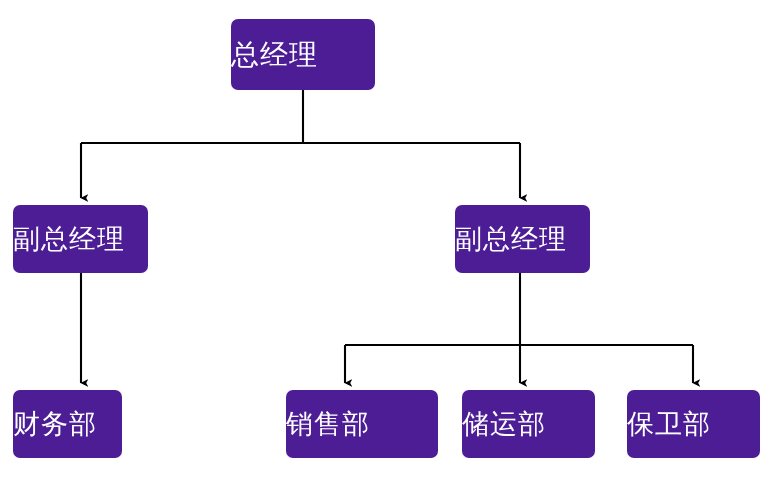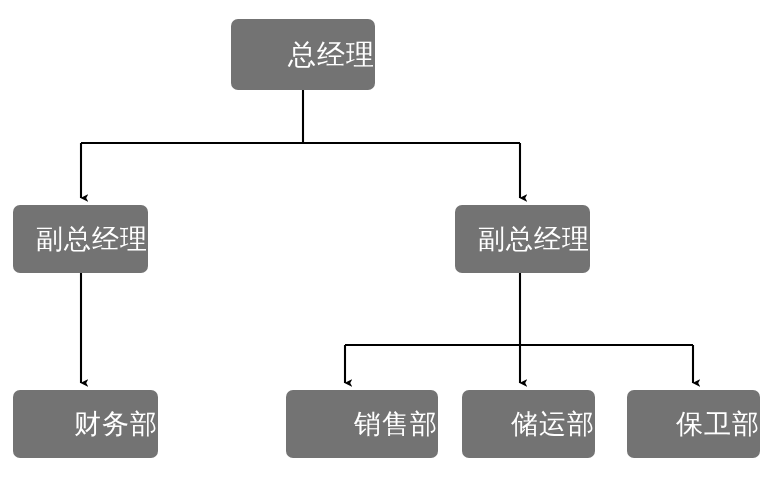--- a/index.html
+++ b/index.html
@@ -22,40 +22,40 @@
     position: absolute;
     left: 0;
     top: 0;
     width: 775px;
     height: 487px;
     pointer-events: none;
   }
   .node-box {
     position: absolute;
     box-sizing: border-box;
-    background: #737373;
+    background: #4c1d95;
     border-radius: 7px;
     display: flex;
     align-items: center;
-    justify-content: flex-end;
+    justify-content: flex-start;
     color: #ffffff;
     font-size: 27px;
     line-height: 1;
     letter-spacing: 1px;
     white-space: nowrap;
     z-index: 2;
   }
   .node-label {
     display: block;
     color: #ffffff;
   }
   .node-root   { left: 231px; top: 19px;  width: 144px; height: 71px; font-size: 28px; }
   .node-vp-l   { left: 13px;  top: 205px; width: 135px; height: 68px; }
   .node-vp-r   { left: 455px; top: 205px; width: 135px; height: 68px; }
-  .node-fin    { left: 13px;  top: 390px; width: 145px; height: 68px; padding-left: 14px; }
+  .node-fin    { left: 13px;  top: 390px; width: 109px; height: 68px; }
   .node-sales  { left: 286px; top: 390px; width: 152px; height: 68px; }
   .node-store  { left: 462px; top: 390px; width: 133px; height: 68px; }
   .node-sec    { left: 627px; top: 390px; width: 133px; height: 68px; }
 </style>
 </head>
 <body>
 
 <div id="chart-canvas">
 
   <svg id="connector-layer" viewBox="0 0 775 487" width="775" height="487" xmlns="http://www.w3.org/2000/svg">

